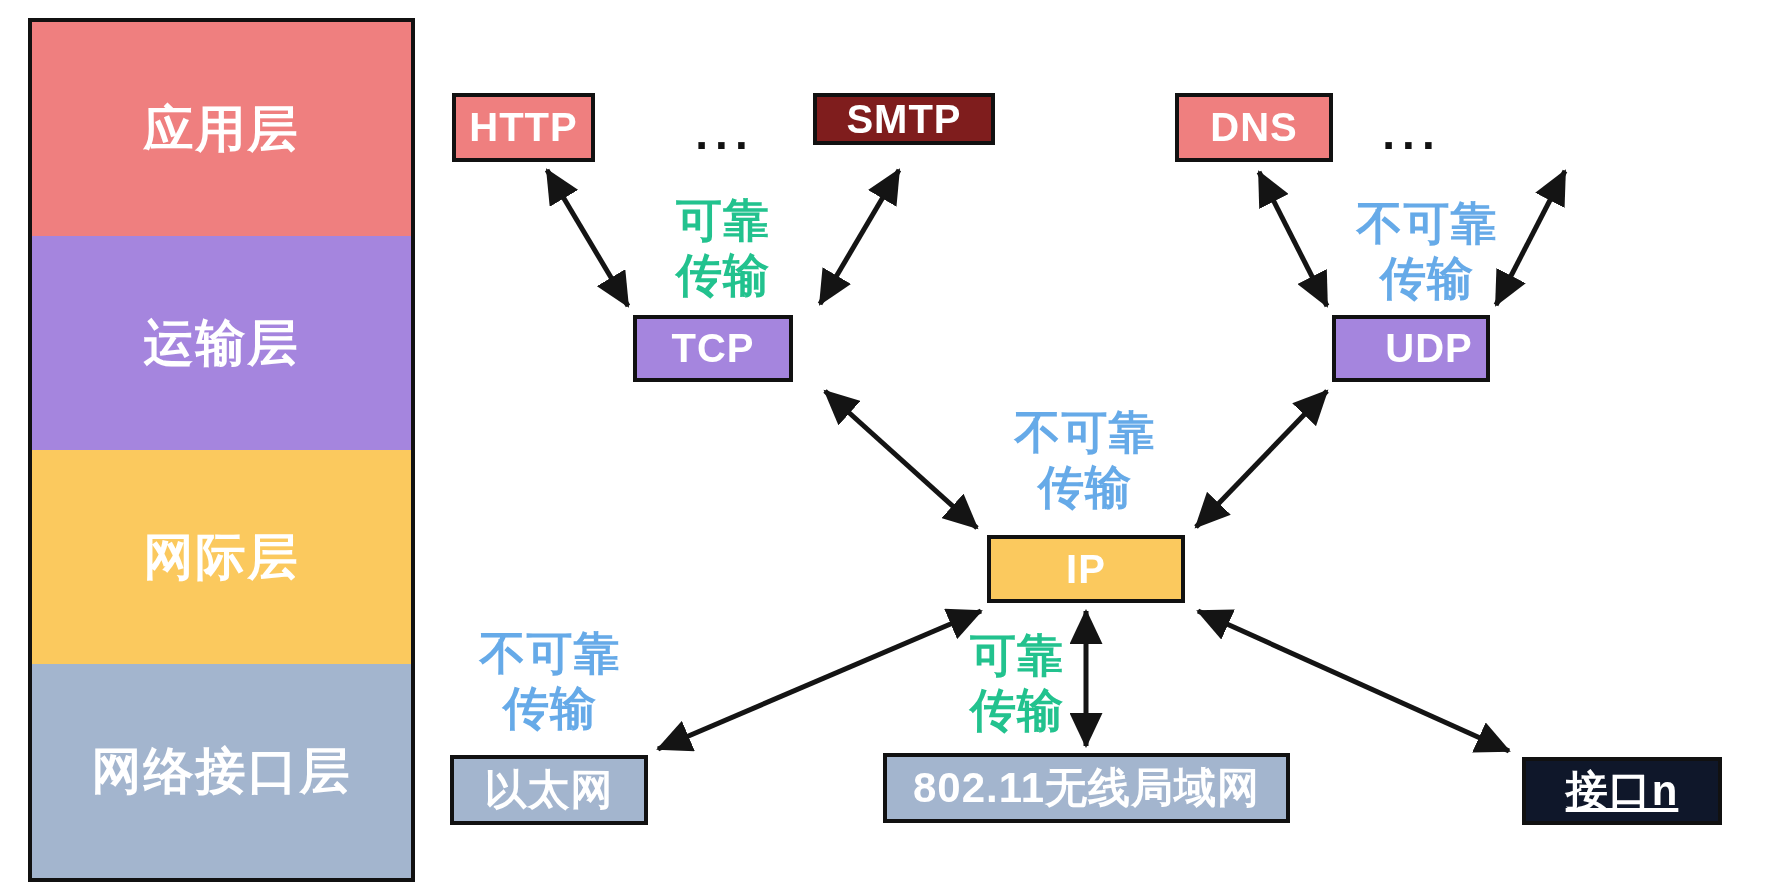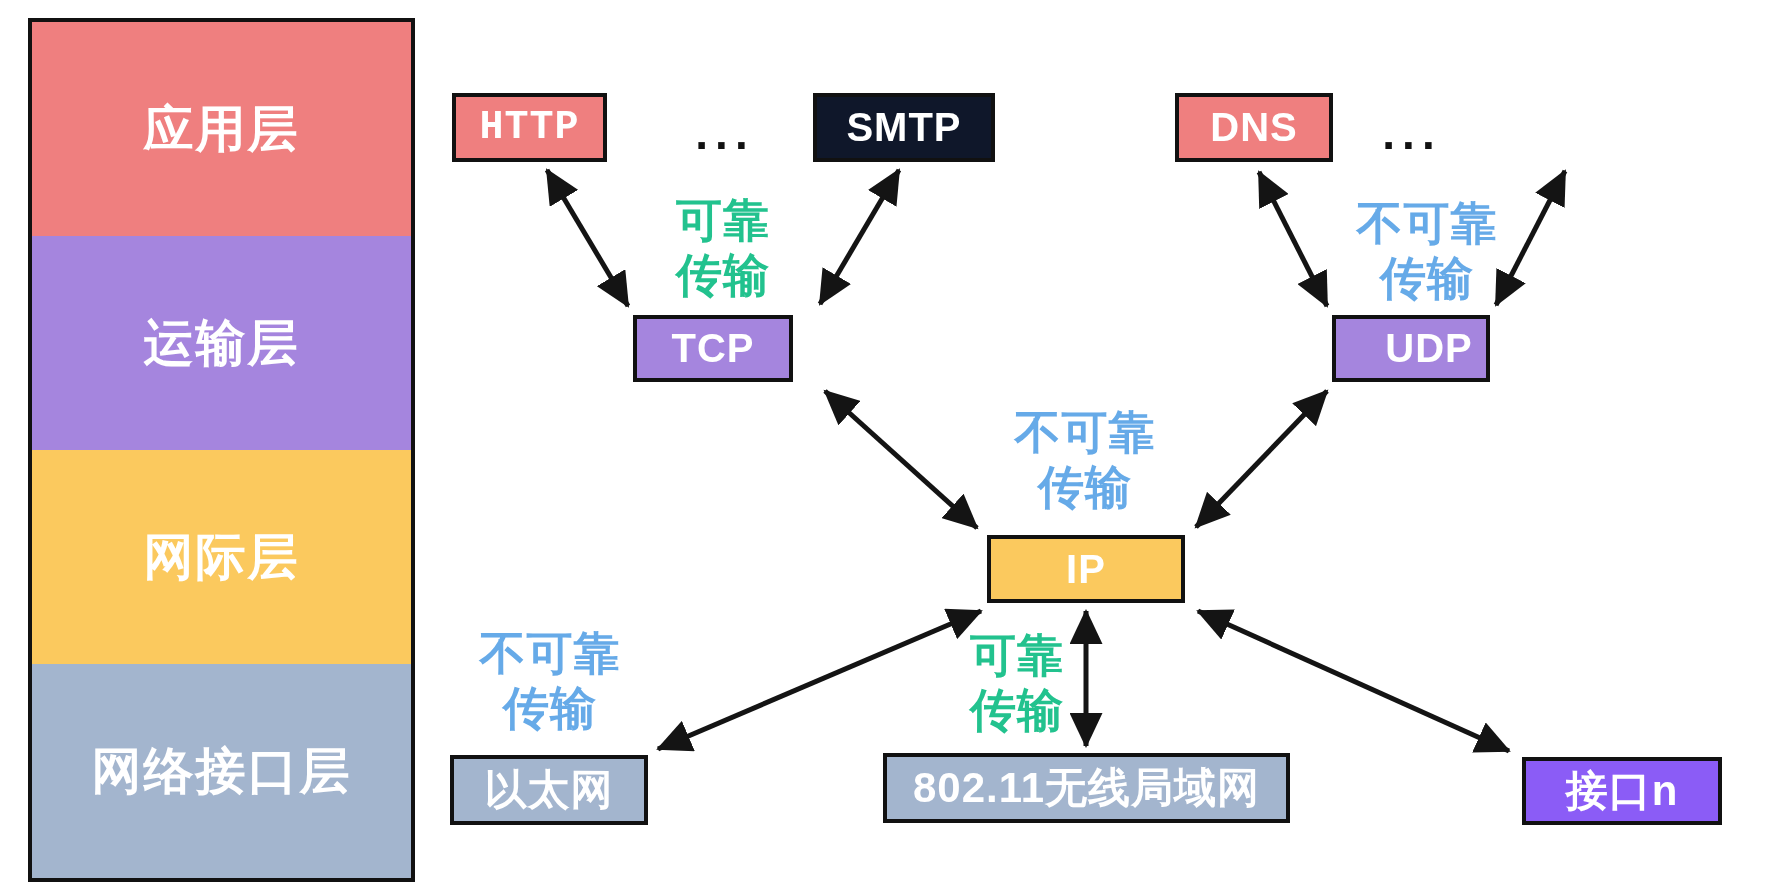--- a/index.html
+++ b/index.html
@@ -76,25 +76,25 @@
       <line x1="1259" y1="172" x2="1327" y2="306" marker-start="url(#ah-s)" marker-end="url(#ah-e)"></line>
       <line x1="1565" y1="171" x2="1496" y2="305" marker-start="url(#ah-s)" marker-end="url(#ah-e)"></line>
       <line x1="825" y1="391" x2="977" y2="528" marker-start="url(#ah-s)" marker-end="url(#ah-e)"></line>
       <line x1="1327" y1="391" x2="1196" y2="527" marker-start="url(#ah-s)" marker-end="url(#ah-e)"></line>
       <line x1="981" y1="611" x2="658" y2="749" marker-start="url(#ah-s)" marker-end="url(#ah-e)"></line>
       <line x1="1086" y1="611" x2="1086" y2="746" marker-start="url(#ah-s)" marker-end="url(#ah-e)"></line>
       <line x1="1198" y1="611" x2="1509" y2="751" marker-start="url(#ah-s)" marker-end="url(#ah-e)"></line>
     </g>
   </svg>
 
-  <div class="pbox" style="left: 452px; top: 93px; width: 155px; height: 69px; background-color: rgb(239, 127, 127); font-family: Liberation Mono, monospace;">
+  <div class="pbox" style="left: 452px; top: 93px; width: 143px; height: 69px; background-color: rgb(239, 127, 127);">
     <span>HTTP</span>
   </div>
   <div class="dots" style="left:685px;top:98px;">...</div>
-  <div class="pbox" style="left: 813px; top: 93px; width: 182px; height: 69px; background-color: #0f172a;">
+  <div class="pbox" style="left: 813px; top: 93px; width: 182px; height: 52px; background-color: #7f1d1d;">
     <span>SMTP</span>
   </div>
   <div class="pbox" style="left: 1175px; top: 93px; width: 158px; height: 69px; background-color: rgb(239, 127, 127);">
     <span>DNS</span>
   </div>
   <div class="dots" style="left:1372px;top:98px;">...</div>
 
   <div class="pbox" style="left: 633px; top: 315px; width: 160px; height: 67px; background-color: rgb(165, 133, 222);">
     <span>TCP</span>
   </div>
@@ -105,21 +105,21 @@
   <div class="pbox" style="left: 987px; top: 535px; width: 198px; height: 68px; background-color: rgb(251, 201, 94); text-align: center;">
     <span>IP</span>
   </div>
 
   <div class="pbox cjk" style="left: 450px; top: 755px; width: 198px; height: 70px; background-color: rgb(163, 181, 206);">
     <span>以太网</span>
   </div>
   <div class="pbox cjk" style="left: 883px; top: 753px; width: 407px; height: 70px; background-color: rgb(163, 181, 206);">
     <span>802.11无线局域网</span>
   </div>
-  <div class="pbox cjk" style="left: 1522px; top: 757px; width: 200px; height: 68px; background-color: #8b5cf6;">
+  <div class="pbox cjk" style="left: 1522px; top: 757px; width: 200px; height: 68px; background-color: #0f172a; text-decoration: underline;">
     <span>接口n</span>
   </div>
 
   <div class="note" style="left: 613px; top: 193px; color: rgb(34, 194, 142);">
     <div>可靠</div>
     <div>传输</div>
   </div>
   <div class="note" style="left: 1317px; top: 196px; color: rgb(102, 170, 232);">
     <div>不可靠</div>
     <div>传输</div>

